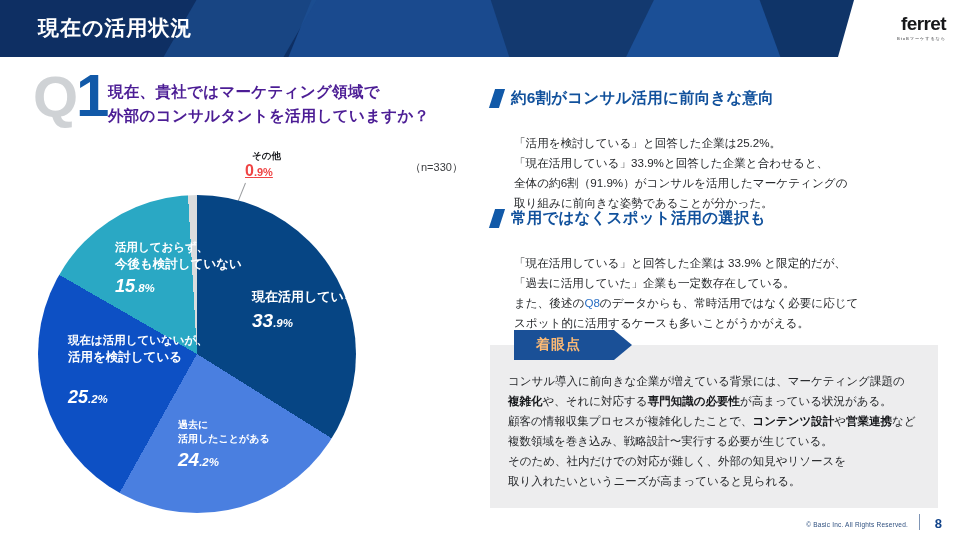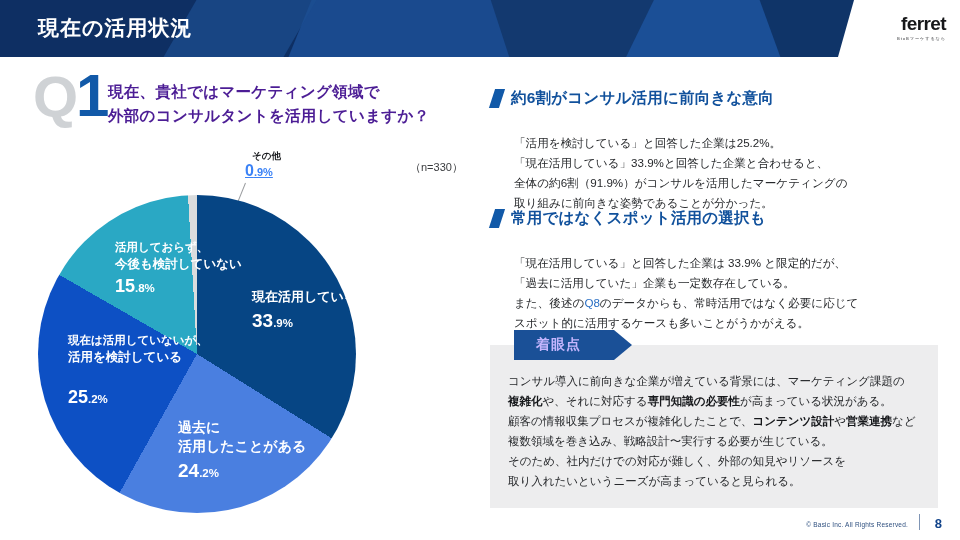--- a/index.html
+++ b/index.html
@@ -21,56 +21,56 @@
 
   
   .q-mark{position:absolute;left:33px;top:68px;font-size:58px;font-weight:bold;color:#cfd2d5;line-height:1;}
   .q-num{position:absolute;left:76px;top:66px;font-size:60px;font-weight:bold;color:#1159a8;line-height:1;}
   .q-text{position:absolute;left:108px;top:80px;font-size:15.5px;font-weight:bold;color:#4c1d95;line-height:1.55;letter-spacing:.3px;}
 
   
   .chart-wrap{position:absolute;left:30px;top:150px;width:450px;height:370px;}
   .n-label{position:absolute;left:380px;top:10px;font-size:11px;color:#3a3c3f;}
   .other-label{position:absolute;left:222px;top:0px;font-size:9.5px;font-weight:bold;color:#1b1d20;}
-  .other-pct{position:absolute;left:215px;top:12px;font-size:16px;font-weight:bold;color:#3b82f6;text-decoration:underline;}
+  .other-pct{position:absolute;left:215px;top:12px;font-size:16px;font-weight:bold;color:#ef4444;text-decoration:underline;}
   .other-pct .sm{font-size:11px;}
   .leader{position:absolute;left:215px;top:33px;width:1px;height:32px;background:#9a9c9f;transform:rotate(22deg);transform-origin:top center;}
 
   .pie{position:absolute;left:8px;top:45px;width:318px;height:318px;border-radius:50%;}
 
   .slice-lab{position:absolute;color:#fff;font-weight:bold;line-height:1.35;}
   .slice-lab .l1{font-size:11.5px;display:block;}
   .slice-lab .l2{font-size:12.5px;display:block;}
-  .slice-lab .pct{font-size:18px;display:block;margin-top:2px;}
+  .slice-lab .pct{font-size:18px;display:block;margin-top:2px;font-style:italic;}
   .slice-lab .pct .sm{font-size:11.5px;}
 
   #lab-current{left:222px;top:138px;}
   #lab-current .l1{font-size:13px;}
   #lab-current .pct{font-size:19px;}
   #lab-past{left:148px;top:268px;}
-  #lab-past .l1,#lab-past .l2{font-size:14px;}
+  #lab-past .l1,#lab-past .l2{font-size:10px;}
   #lab-past .pct{font-size:19px;}
   #lab-considering{left:38px;top:183px;}
   #lab-considering .pct{margin-top:20px;}
   #lab-none{left:85px;top:90px;}
 
   
   .sec{position:absolute;left:492px;}
   .sec-head{display:flex;align-items:center;gap:9px;}
   .slash{width:10px;height:19px;background:#1159a8;transform:skewX(-18deg);flex:none;}
   .sec-title{font-size:15.5px;font-weight:bold;color:#11519c;letter-spacing:.2px;}
   .sec-body{margin:24px 0 0 22px;font-size:11.6px;color:#26282b;line-height:1.72;}
   .lnk{color:#2a6fc4;}
 
   #sec1{top:88px;}
   #sec2{top:208px;}
 
   
   .pennant{position:absolute;left:514px;top:330px;width:118px;height:30px;background:#1a5097;clip-path:polygon(0 0,100px 0,118px 15px,100px 30px,0 30px);}
-  .pennant span{position:absolute;left:22px;top:6px;font-size:14px;font-weight:bold;color:#c4b5fd;letter-spacing:1px;}
+  .pennant span{position:absolute;left:22px;top:6px;font-size:14px;font-weight:bold;color:#fdba74;letter-spacing:1px;}
   .gray-box{position:absolute;left:490px;top:345px;width:448px;height:163px;background:#ededee;}
   .gray-text{position:absolute;left:508px;top:371px;width:425px;font-size:11.5px;color:#26282b;line-height:1.74;}
   .gray-text b{font-weight:bold;color:#15171a;}
 
   
   .copy{position:absolute;right:52px;bottom:12px;font-size:6.5px;color:#2e4f7f;letter-spacing:.2px;}
   .divider{position:absolute;right:40px;bottom:10px;width:1px;height:16px;background:#7f95b5;}
   .pagenum{position:absolute;right:18px;bottom:9px;font-size:13px;font-weight:bold;color:#11438a;}
 </style>
 </head>

